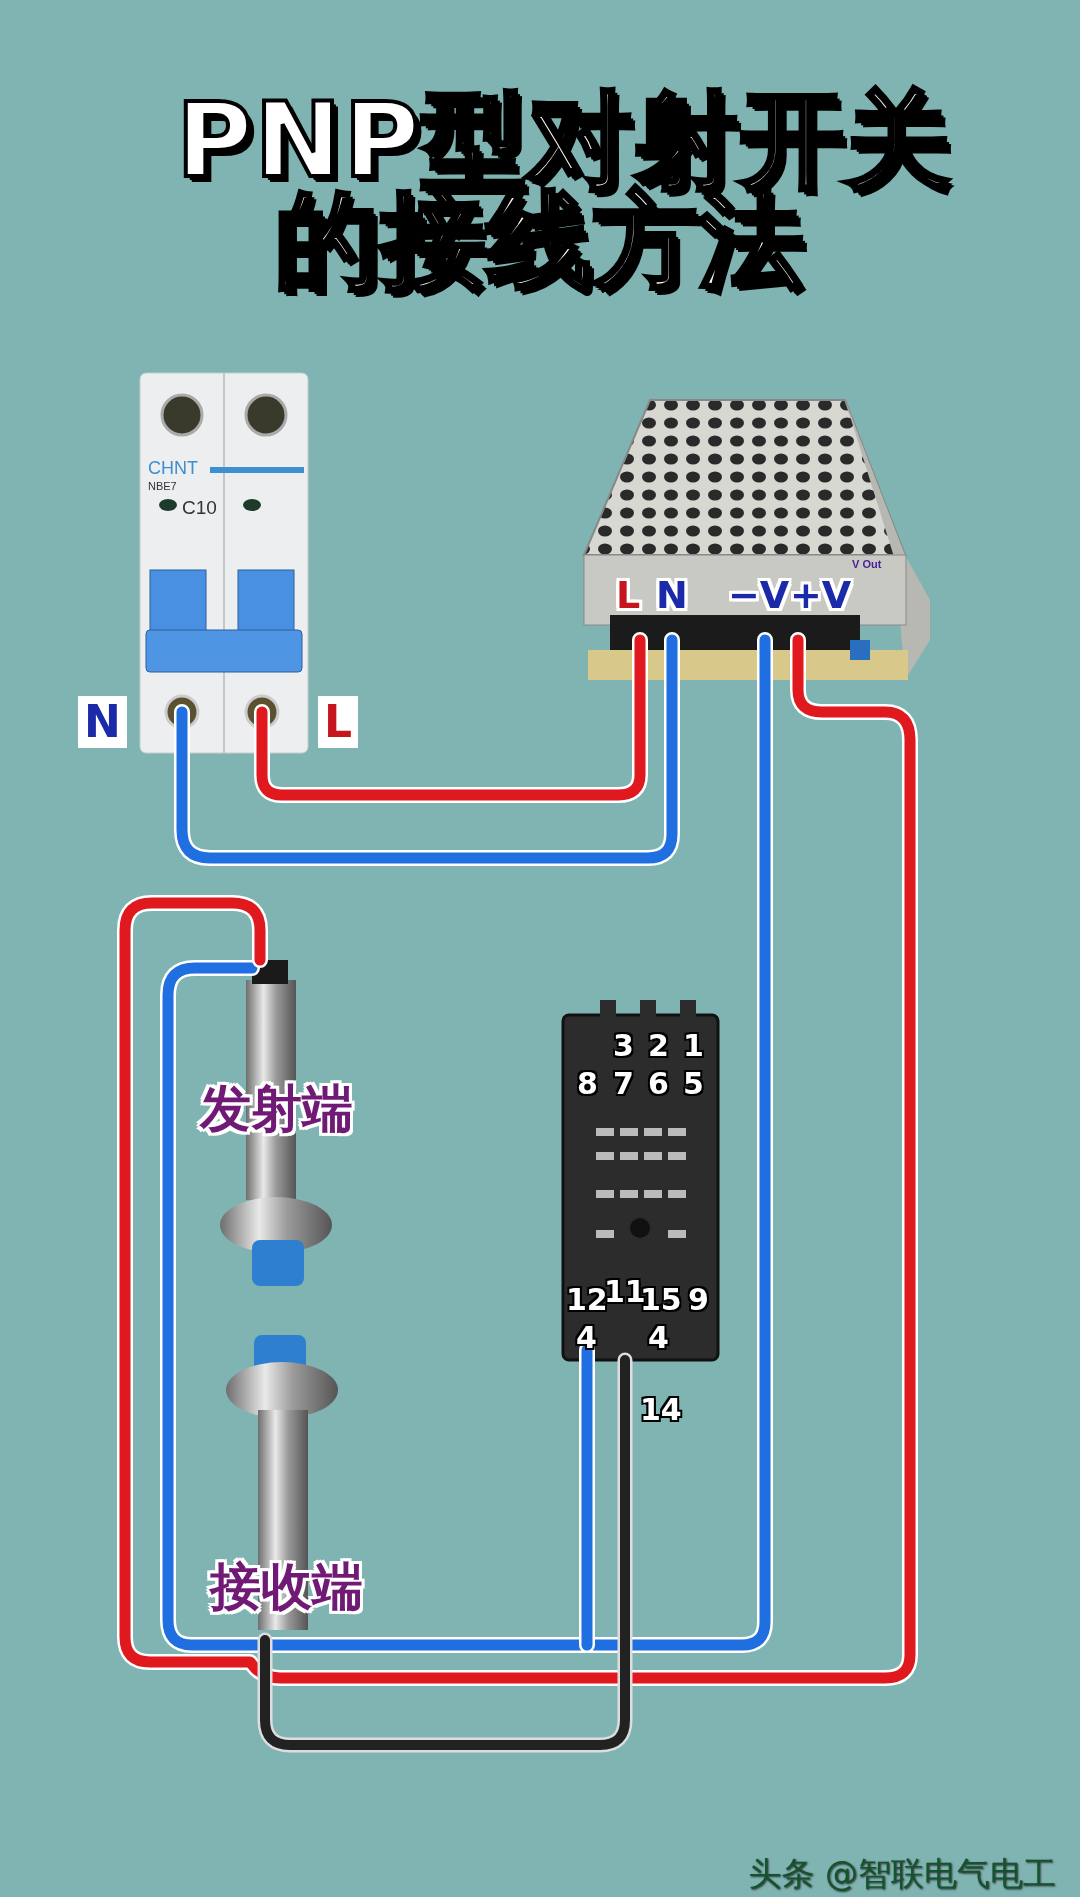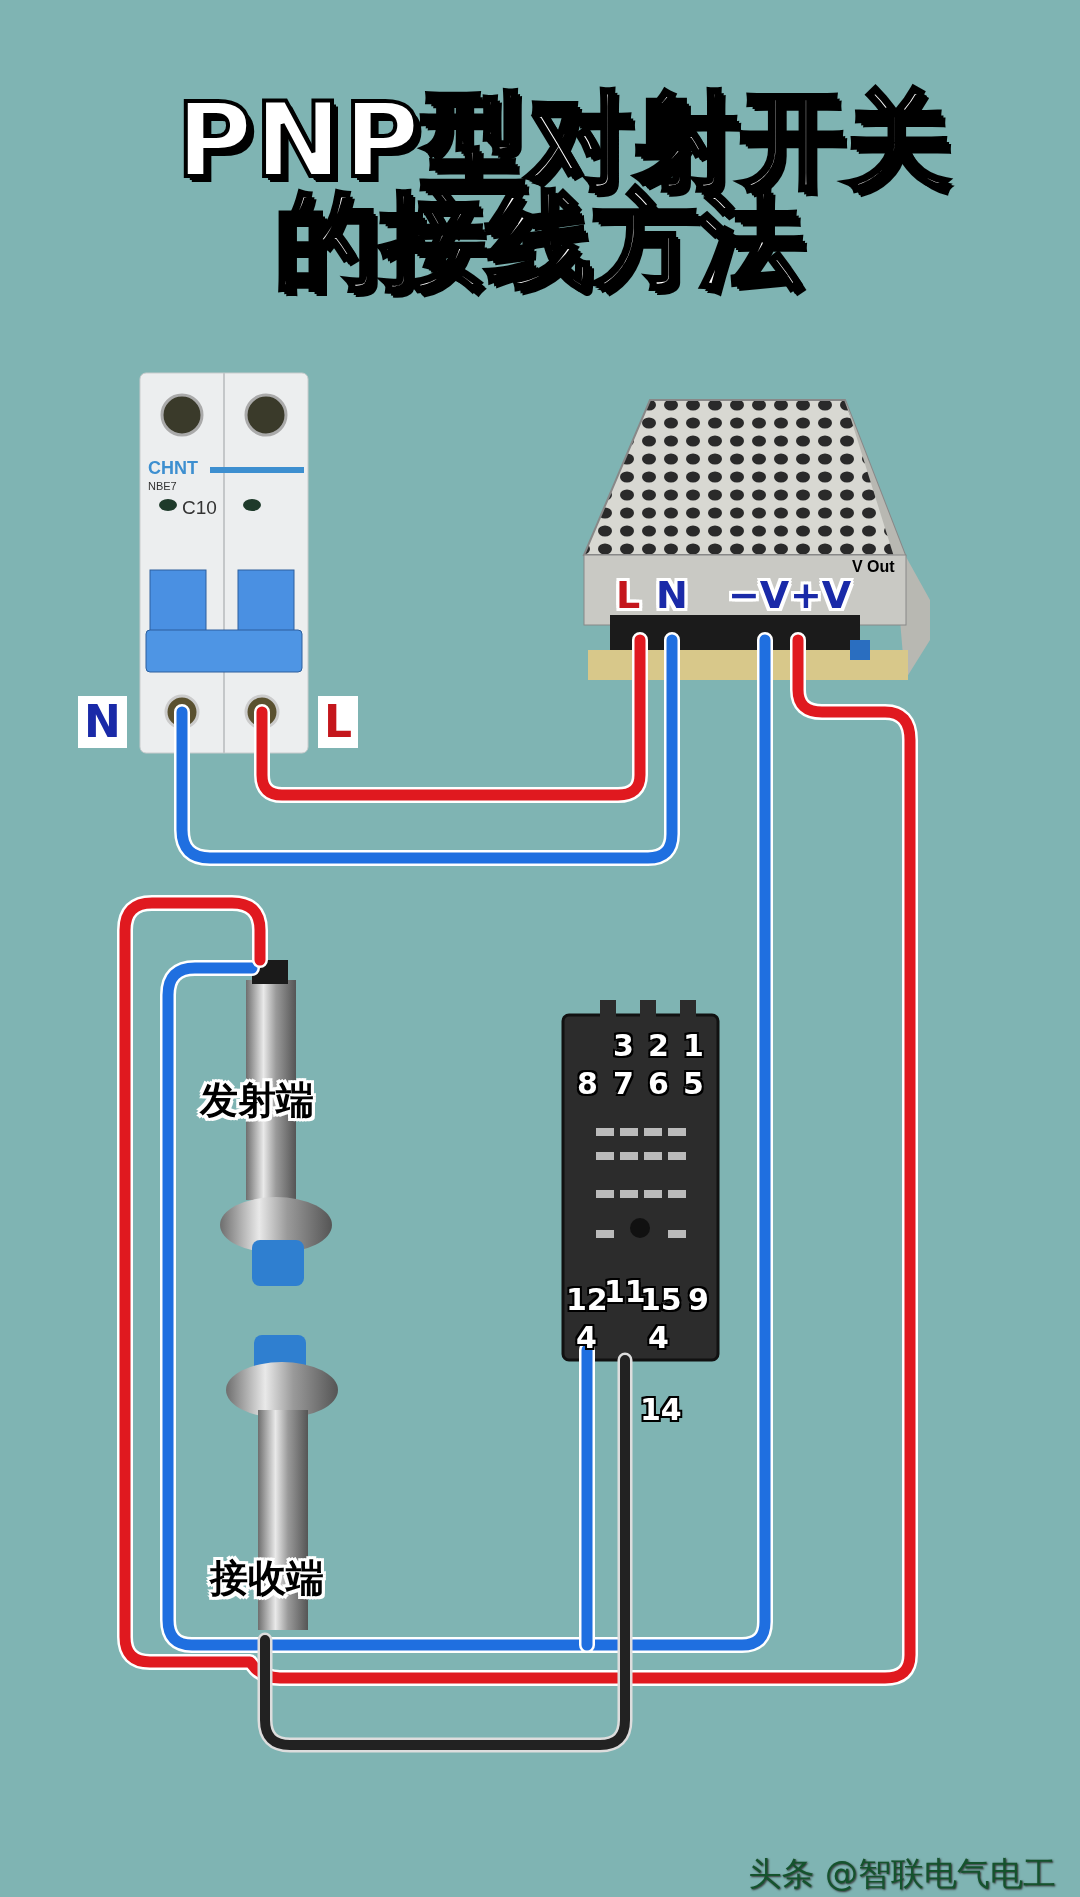--- a/index.html
+++ b/index.html
@@ -21,21 +21,21 @@
   svg#diagram { position: absolute; left: 0; top: 0; }
   .lbl {
     position: absolute; font-weight: bold; font-family: "DejaVu Sans", sans-serif;
   }
   .side-label {
     font-size: 44px; color: #1a2aa8;
     background: #fff; padding: 0 6px; line-height: 52px;
   }
   .side-label.red { color: #c4161c; }
   .sensor-label {
-    font-size: 38px; color: #000000;
+    font-size: 51px; color: #701a75;
     text-shadow: -3px -3px 0 #fff, 3px -3px 0 #fff, -3px 3px 0 #fff, 3px 3px 0 #fff,
                  0 3px 0 #fff, 3px 0 0 #fff, 0 -3px 0 #fff, -3px 0 0 #fff;
   }
   .psu-label {
     font-size: 38px; line-height: 40px;
     text-shadow: -3px -3px 0 #fff, 3px -3px 0 #fff, -3px 3px 0 #fff, 3px 3px 0 #fff,
                  0 3px 0 #fff, 3px 0 0 #fff, 0 -3px 0 #fff, -3px 0 0 #fff;
   }
   .psu-label.red { color: #c4161c; }
   .psu-label.blue { color: #1a2aa8; }
@@ -147,28 +147,28 @@
     <path d="M587,1350 V1645" stroke="#1f6fe0" stroke-width="11"></path>
 
     <path d="M798,640 V690 Q798,712 822,712 H885 Q910,712 910,740 V1655 Q910,1678 885,1678 H280 Q265,1678 255,1668 L250,1662 H150 Q125,1662 125,1637 V930 Q125,903 152,903 H232 Q260,903 260,930 V960" stroke="#fff" stroke-width="16"></path>
     <path d="M798,640 V690 Q798,712 822,712 H885 Q910,712 910,740 V1655 Q910,1678 885,1678 H280 Q265,1678 255,1668 L250,1662 H150 Q125,1662 125,1637 V930 Q125,903 152,903 H232 Q260,903 260,930 V960" stroke="#e0191f" stroke-width="11"></path>
 
     <path d="M265,1640 V1720 Q265,1745 290,1745 H600 Q625,1745 625,1720 V1360" stroke="#ddd" stroke-width="15"></path>
     <path d="M265,1640 V1720 Q265,1745 290,1745 H600 Q625,1745 625,1720 V1360" stroke="#222" stroke-width="10"></path>
   </g>
 </svg>
 
-<div class="brk-text" style="left:148px;top:458px;font-size:18px;color:#3d8fd0;font-weight:bold;">CHNT</div>
+<div class="brk-text" style="left:148px;top:458px;font-size:18px;color:#3d8fd0;font-weight:normal;">CHNT</div>
 <div class="brk-text" style="left:148px;top:480px;font-size:11px;color:#333;">NBE7</div>
 <div class="brk-text" style="left:182px;top:497px;font-size:19px;color:#333;">C10</div>
 
 <div class="lbl side-label" style="left:78px;top:696px;">N</div>
 <div class="lbl side-label red" style="left:318px;top:696px;">L</div>
 
-<div class="brk-text" style="left:852px;top:558px;font-size:16px;color:#000000;font-weight:bold;">V Out</div>
+<div class="brk-text" style="left:852px;top:558px;font-size:11px;color:#4c1d95;font-weight:bold;">V Out</div>
 
 <div class="lbl psu-label red" style="left:616px;top:575px;">L</div>
 <div class="lbl psu-label blue" style="left:656px;top:575px;">N</div>
 <div class="lbl psu-label blue" style="left:728px;top:575px;">−V</div>
 <div class="lbl psu-label blue" style="left:790px;top:575px;">+V</div>
 
 <div class="relay-num" style="left:613px;top:1028px;">3</div>
 <div class="relay-num" style="left:648px;top:1028px;">2</div>
 <div class="relay-num" style="left:683px;top:1028px;">1</div>
 <div class="relay-num" style="left:577px;top:1066px;">8</div>

